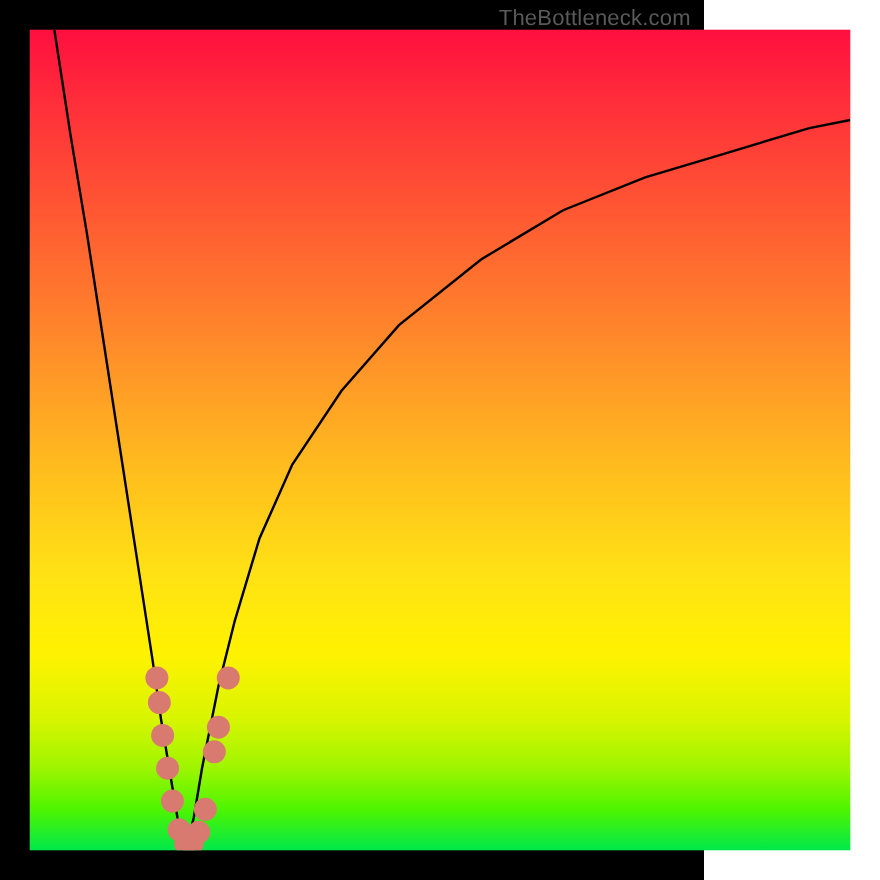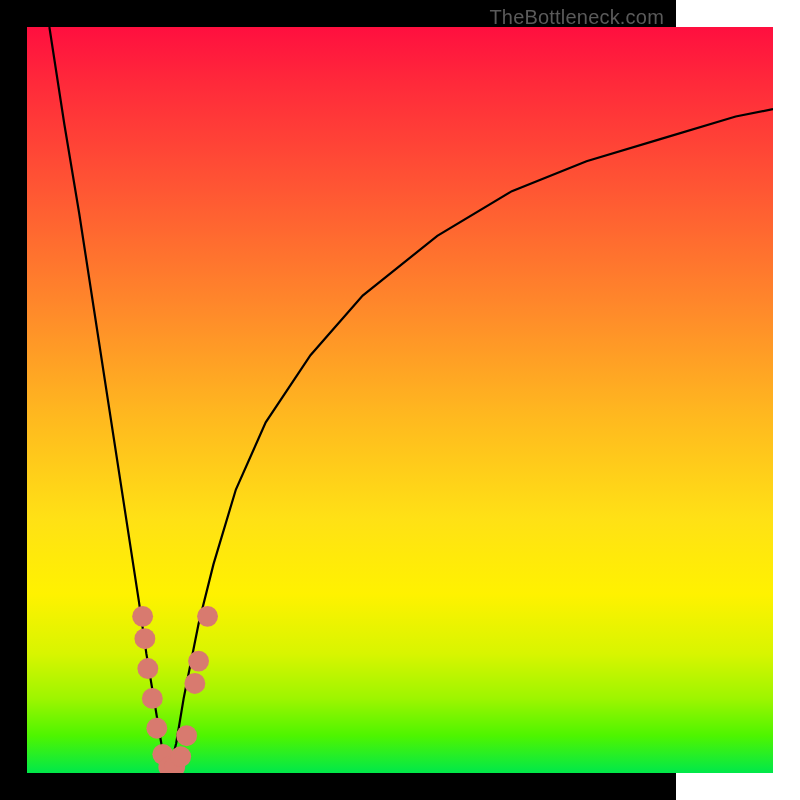--- a/index.html
+++ b/index.html
@@ -8,21 +8,20 @@
     width: 800px;
     height: 800px;
     overflow: hidden;
     font-family: Arial, Helvetica, sans-serif;
   }
   .frame {
     width: 640px;
     height: 800px;
     background: #000;
     position: relative;
-    padding-left: 36px;
   }
   .plot-area {
     position: absolute;
     left: 27px;
     top: 27px;
     width: 746px;
     height: 746px;
     
     background: linear-gradient(to bottom,
       #ff0f3f 0%,

